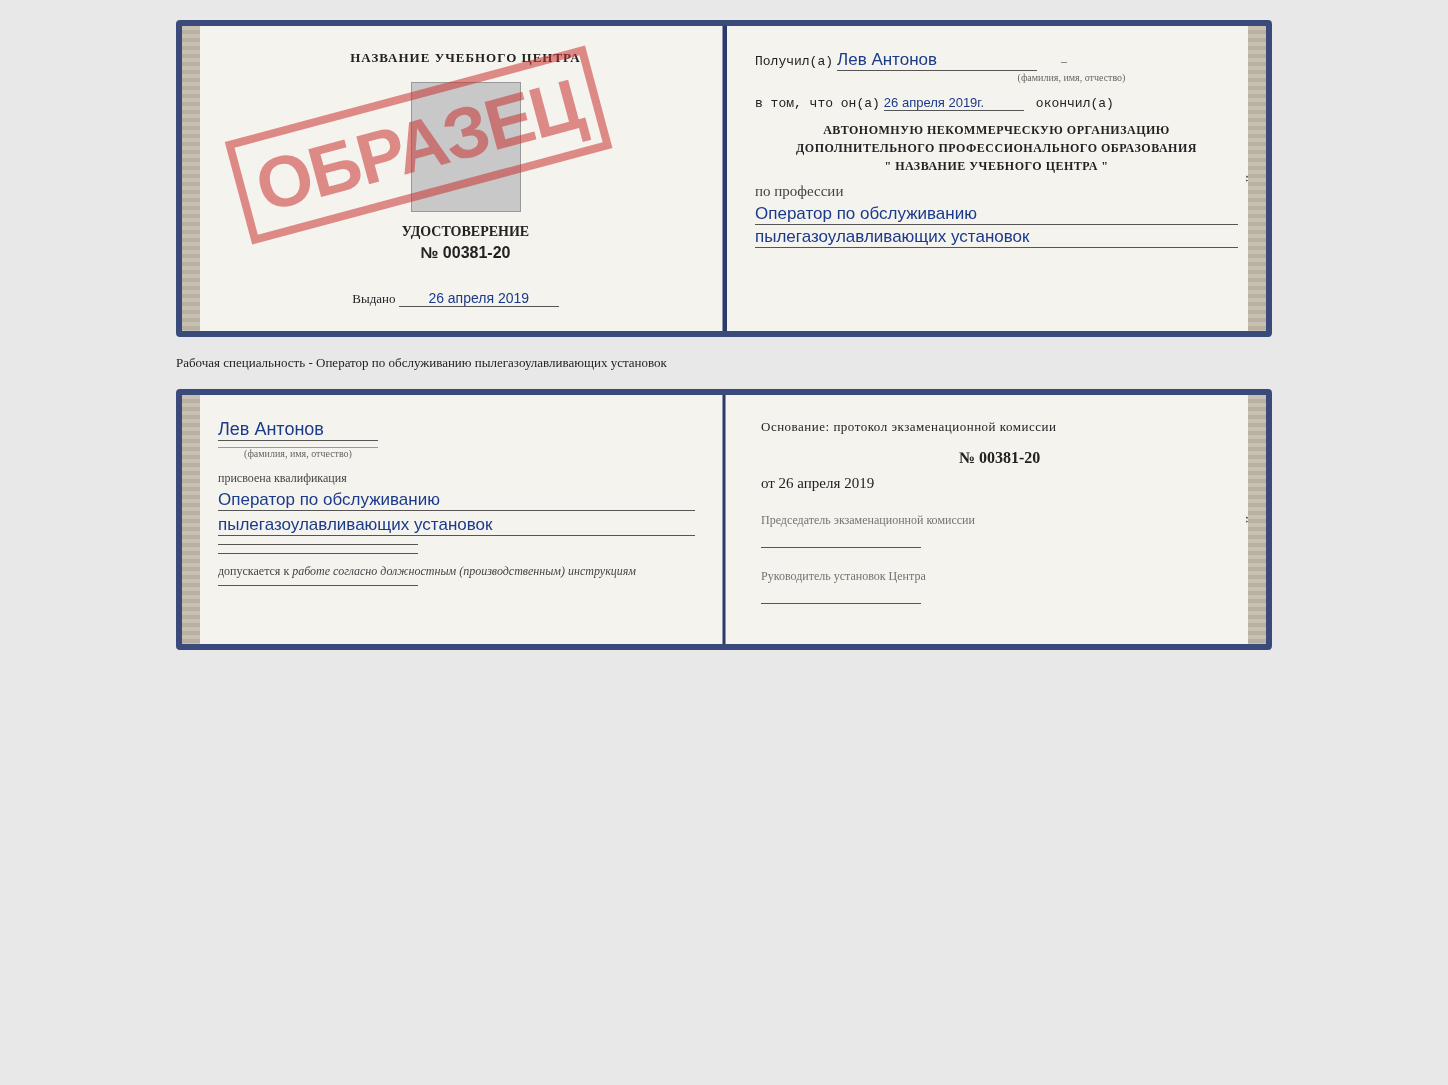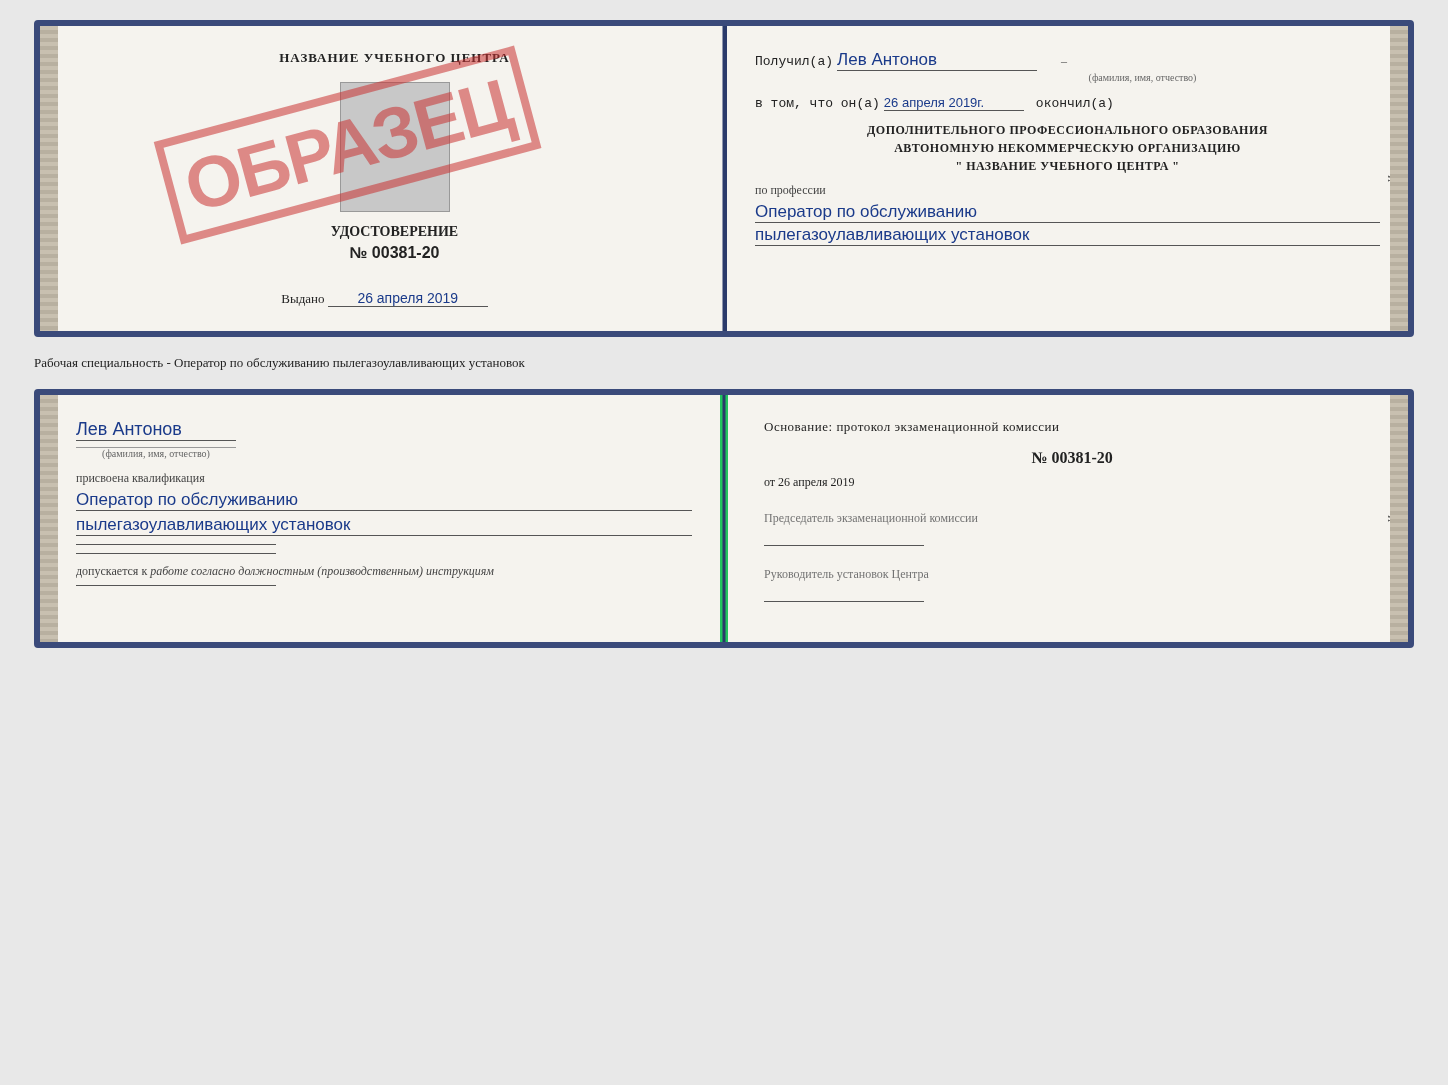--- a/index.html
+++ b/index.html
@@ -8,21 +8,21 @@
       font-family: 'Times New Roman', Times, serif;
       display: flex;
       flex-direction: column;
       align-items: center;
       padding: 20px;
       min-height: 1085px;
       width: 1448px;
     }
 
     .page-wrapper {
-      width: 1380px;
+      width: 1096px;
       display: flex;
       flex-direction: column;
       gap: 12px;
     }
 
     
     .doc-card {
       background: #f5f3ee;
       border: 6px solid #3a4a7a;
       border-radius: 4px;
@@ -206,21 +206,21 @@
       text-align: center;
       font-size: 12px;
       font-weight: bold;
       letter-spacing: 0.5px;
       color: #222;
       line-height: 1.5;
       margin: 8px 0;
     }
 
     .profession-label {
-      font-size: 12px;
+      font-size: 15px;
       color: #444;
       margin-top: 0;
       margin-bottom: 4px;
     }
 
     .profession-handwritten {
       font-family: 'Comic Sans MS', cursive, sans-serif;
       font-size: 17px;
       color: #1a3a8a;
       border-bottom: 1px solid #555;
@@ -253,21 +253,21 @@
     }
 
     .bottom-panel-left {
       flex: 1;
       padding: 24px 28px 20px 36px;
     }
 
     .bottom-panel-right {
       flex: 1;
       padding: 24px 28px 20px 36px;
-      border-left: 8px solid #22c55e;
+      border-left: 2px solid #22c55e;
     }
 
     .decision-text {
       font-size: 13px;
       letter-spacing: 0.5px;
       color: #222;
       margin-bottom: 6px;
     }
 
     .name-handwritten {
@@ -331,21 +331,21 @@
 
     .protocol-number {
       font-size: 16px;
       font-weight: bold;
       color: #222;
       text-align: center;
       margin-bottom: 8px;
     }
 
     .protocol-date {
-      font-size: 12px;
+      font-size: 15px;
       color: #222;
       margin-bottom: 20px;
     }
 
     .signature-block {
       margin-bottom: 20px;
     }
 
     .sig-label {
       font-size: 12px;
@@ -399,22 +399,22 @@
         <span class="field-subtitle" style="margin-left:150px;">(фамилия, имя, отчество)</span>
       </div>
 
       <div class="field-line" style="margin-top:8px;">
         <span class="paragraph-text">в том, что он(а)</span>
         <span class="field-value-handwritten" style="font-size:13px; min-width:140px;">26 апреля 2019г.</span>
         <span class="paragraph-text" style="margin-left:8px;">окончил(а)</span>
       </div>
 
       <div class="block-caps">
+        <div>АВТОНОМНУЮ НЕКОММЕРЧЕСКУЮ ОРГАНИЗАЦИЮ</div>
         <div>ДОПОЛНИТЕЛЬНОГО ПРОФЕССИОНАЛЬНОГО ОБРАЗОВАНИЯ</div>
-        <div>АВТОНОМНУЮ НЕКОММЕРЧЕСКУЮ ОРГАНИЗАЦИЮ</div>
         <div>"   НАЗВАНИЕ УЧЕБНОГО ЦЕНТРА   "</div>
       </div>
 
       <div class="profession-label">по профессии</div>
       <div class="profession-handwritten">Оператор по обслуживанию</div>
       <div class="profession-handwritten">пылегазоулавливающих установок</div>
 
       <div class="side-labels">
         <span>И</span>
         <span>а</span>

